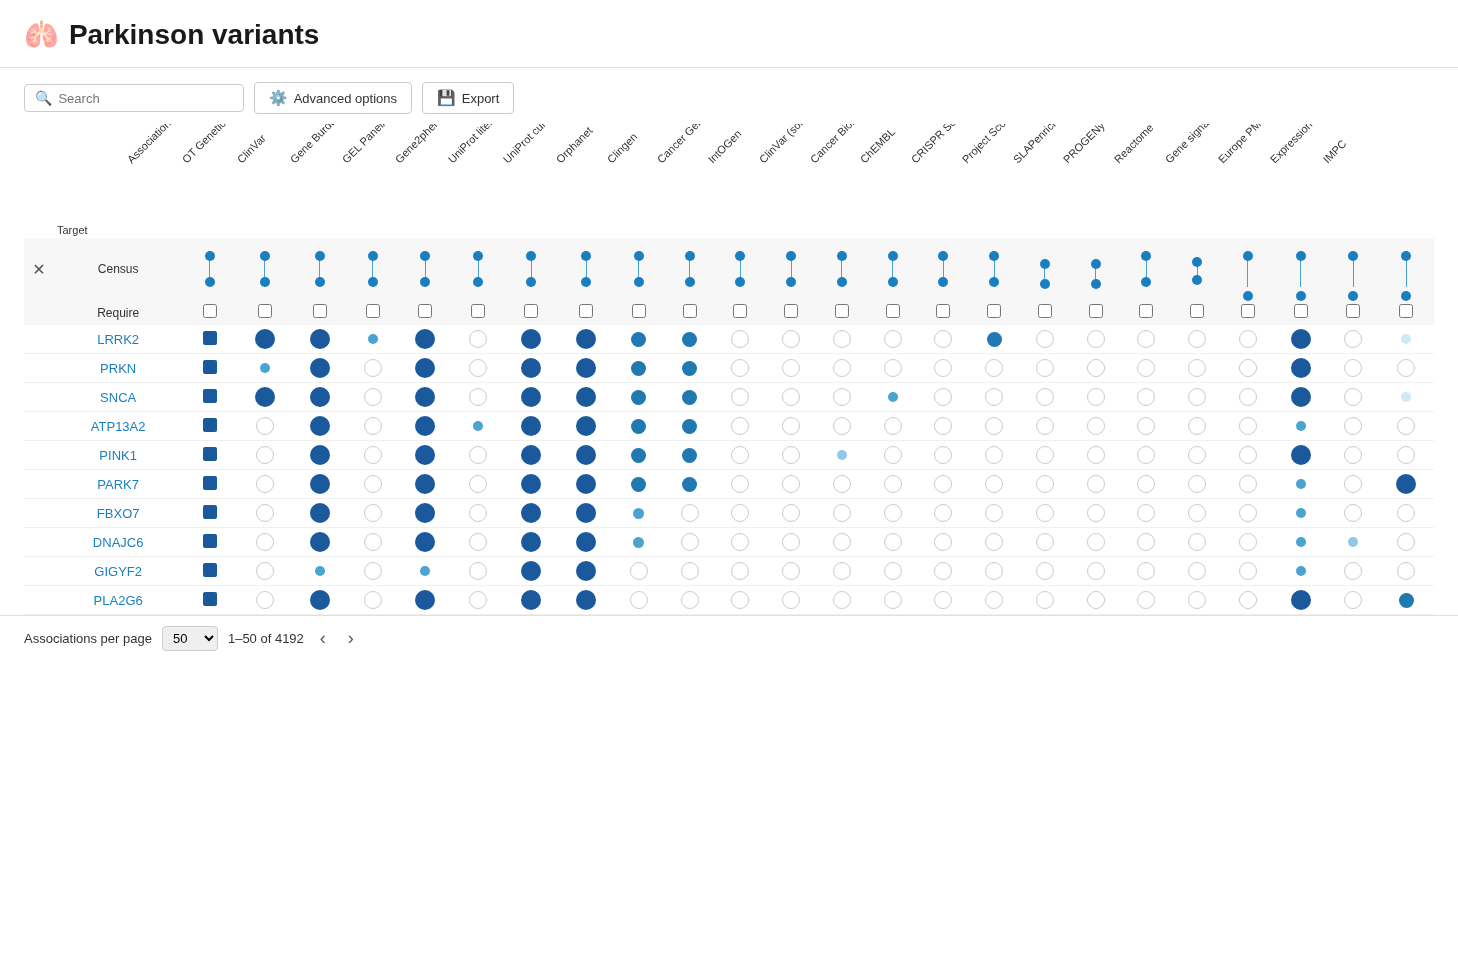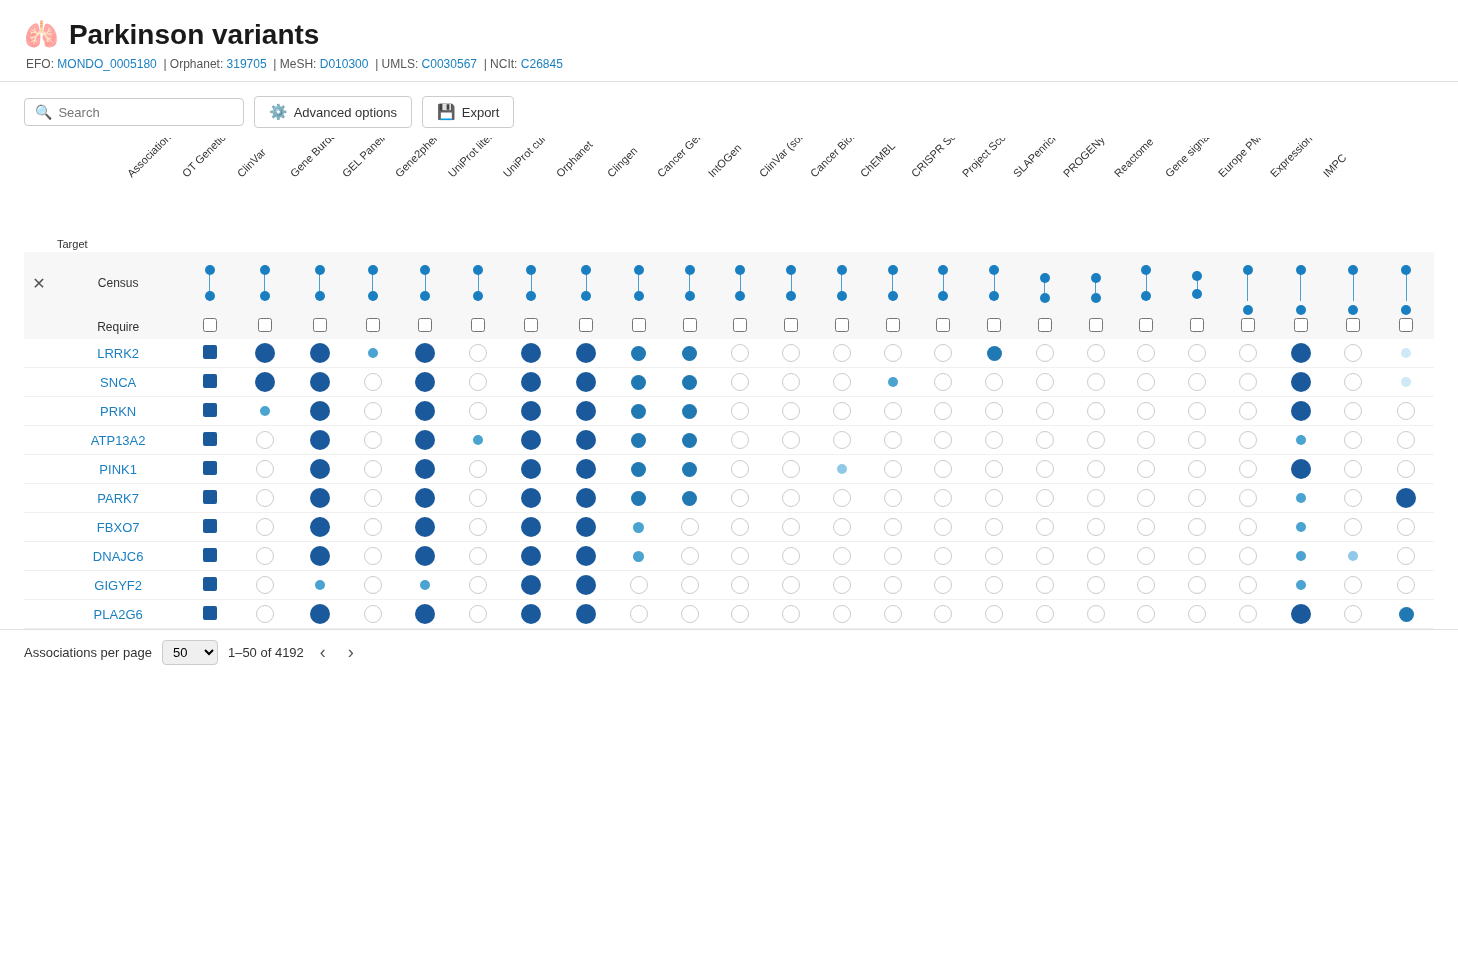--- a/index.html
+++ b/index.html
@@ -63,27 +63,20 @@
     .weight-row-wrapper { background: #f5f5f5; }
   </style>
 </head>
 <body>
 
 <div class="header">
   <div class="title-row">
     <span class="disease-icon">🫁</span>
     <span class="disease-title">Parkinson variants</span>
   </div>
-  <div class="efo-row">
-    EFO:&nbsp;<a href="#">MONDO_0005180</a>
-    &nbsp;|&nbsp;Orphanet:&nbsp;<a href="#">319705</a>
-    &nbsp;|&nbsp;MeSH:&nbsp;<a href="#">D010300</a>
-    &nbsp;|&nbsp;UMLS:&nbsp;<a href="#">C0030567</a>
-    &nbsp;|&nbsp;NCIt:&nbsp;<a href="#">C26845</a>
-  </div>
 
 </div>
 
 <div class="toolbar">
   <div class="search-box">
     <span class="search-icon">🔍</span>
     <input type="text" placeholder="Search" style="">
   </div>
   <button class="btn">
     <span class="btn-icon">⚙️</span>
@@ -471,25 +464,25 @@
             </div>
           </td>
           <td style="text-align: center; padding: 4px 3px;">
             <div style="display: flex; align-items: center; justify-content: center;">
               <span style="width: 10px; height: 10px; border-radius: 50%; background: rgb(208, 233, 247); display: inline-block;"></span>
             </div>
           </td>
         </tr>
         <tr class="data-row">
           <td></td>
-          <td class="target-name">SNCA</td>
+          <td class="target-name">PRKN</td>
           <td style="padding: 4px 6px;"><span style="display: inline-block; width: 14px; height: 14px; border-radius: 2px; background: rgb(26, 90, 156);"></span></td>
           <td style="text-align: center; padding: 4px 3px;">
             <div style="display: flex; align-items: center; justify-content: center;">
-              <span style="width: 20px; height: 20px; border-radius: 50%; background: rgb(26, 90, 156); display: inline-block;"></span>
+              <span style="width: 10px; height: 10px; border-radius: 50%; background: rgb(74, 163, 208); display: inline-block;"></span>
             </div>
           </td>
           <td style="text-align: center; padding: 4px 3px;">
             <div style="display: flex; align-items: center; justify-content: center;">
               <span style="width: 20px; height: 20px; border-radius: 50%; background: rgb(26, 90, 156); display: inline-block;"></span>
             </div>
           </td>
           <td style="text-align: center; padding: 4px 3px;">
             <div style="display: flex; align-items: center; justify-content: center;">
               <span style="width: 18px; height: 18px; border-radius: 50%; border: 1.5px solid rgb(204, 204, 204); display: inline-block;"></span>
@@ -535,191 +528,191 @@
               <span style="width: 18px; height: 18px; border-radius: 50%; border: 1.5px solid rgb(204, 204, 204); display: inline-block;"></span>
             </div>
           </td>
           <td style="text-align: center; padding: 4px 3px;">
             <div style="display: flex; align-items: center; justify-content: center;">
               <span style="width: 18px; height: 18px; border-radius: 50%; border: 1.5px solid rgb(204, 204, 204); display: inline-block;"></span>
             </div>
           </td>
           <td style="text-align: center; padding: 4px 3px;">
             <div style="display: flex; align-items: center; justify-content: center;">
-              <span style="width: 10px; height: 10px; border-radius: 50%; background: rgb(74, 163, 208); display: inline-block;"></span>
-            </div>
-          </td>
-          <td style="text-align: center; padding: 4px 3px;">
-            <div style="display: flex; align-items: center; justify-content: center;">
-              <span style="width: 18px; height: 18px; border-radius: 50%; border: 1.5px solid rgb(204, 204, 204); display: inline-block;"></span>
-            </div>
-          </td>
-          <td style="text-align: center; padding: 4px 3px;">
-            <div style="display: flex; align-items: center; justify-content: center;">
-              <span style="width: 18px; height: 18px; border-radius: 50%; border: 1.5px solid rgb(204, 204, 204); display: inline-block;"></span>
-            </div>
-          </td>
-          <td style="text-align: center; padding: 4px 3px;">
-            <div style="display: flex; align-items: center; justify-content: center;">
-              <span style="width: 18px; height: 18px; border-radius: 50%; border: 1.5px solid rgb(204, 204, 204); display: inline-block;"></span>
-            </div>
-          </td>
-          <td style="text-align: center; padding: 4px 3px;">
-            <div style="display: flex; align-items: center; justify-content: center;">
-              <span style="width: 18px; height: 18px; border-radius: 50%; border: 1.5px solid rgb(204, 204, 204); display: inline-block;"></span>
-            </div>
-          </td>
-          <td style="text-align: center; padding: 4px 3px;">
-            <div style="display: flex; align-items: center; justify-content: center;">
-              <span style="width: 18px; height: 18px; border-radius: 50%; border: 1.5px solid rgb(204, 204, 204); display: inline-block;"></span>
-            </div>
-          </td>
-          <td style="text-align: center; padding: 4px 3px;">
-            <div style="display: flex; align-items: center; justify-content: center;">
-              <span style="width: 18px; height: 18px; border-radius: 50%; border: 1.5px solid rgb(204, 204, 204); display: inline-block;"></span>
-            </div>
-          </td>
-          <td style="text-align: center; padding: 4px 3px;">
-            <div style="display: flex; align-items: center; justify-content: center;">
-              <span style="width: 18px; height: 18px; border-radius: 50%; border: 1.5px solid rgb(204, 204, 204); display: inline-block;"></span>
-            </div>
-          </td>
-          <td style="text-align: center; padding: 4px 3px;">
-            <div style="display: flex; align-items: center; justify-content: center;">
-              <span style="width: 20px; height: 20px; border-radius: 50%; background: rgb(26, 90, 156); display: inline-block;"></span>
-            </div>
-          </td>
-          <td style="text-align: center; padding: 4px 3px;">
-            <div style="display: flex; align-items: center; justify-content: center;">
-              <span style="width: 18px; height: 18px; border-radius: 50%; border: 1.5px solid rgb(204, 204, 204); display: inline-block;"></span>
-            </div>
-          </td>
-          <td style="text-align: center; padding: 4px 3px;">
-            <div style="display: flex; align-items: center; justify-content: center;">
-              <span style="width: 10px; height: 10px; border-radius: 50%; background: rgb(208, 233, 247); display: inline-block;"></span>
+              <span style="width: 18px; height: 18px; border-radius: 50%; border: 1.5px solid rgb(204, 204, 204); display: inline-block;"></span>
+            </div>
+          </td>
+          <td style="text-align: center; padding: 4px 3px;">
+            <div style="display: flex; align-items: center; justify-content: center;">
+              <span style="width: 18px; height: 18px; border-radius: 50%; border: 1.5px solid rgb(204, 204, 204); display: inline-block;"></span>
+            </div>
+          </td>
+          <td style="text-align: center; padding: 4px 3px;">
+            <div style="display: flex; align-items: center; justify-content: center;">
+              <span style="width: 18px; height: 18px; border-radius: 50%; border: 1.5px solid rgb(204, 204, 204); display: inline-block;"></span>
+            </div>
+          </td>
+          <td style="text-align: center; padding: 4px 3px;">
+            <div style="display: flex; align-items: center; justify-content: center;">
+              <span style="width: 18px; height: 18px; border-radius: 50%; border: 1.5px solid rgb(204, 204, 204); display: inline-block;"></span>
+            </div>
+          </td>
+          <td style="text-align: center; padding: 4px 3px;">
+            <div style="display: flex; align-items: center; justify-content: center;">
+              <span style="width: 18px; height: 18px; border-radius: 50%; border: 1.5px solid rgb(204, 204, 204); display: inline-block;"></span>
+            </div>
+          </td>
+          <td style="text-align: center; padding: 4px 3px;">
+            <div style="display: flex; align-items: center; justify-content: center;">
+              <span style="width: 18px; height: 18px; border-radius: 50%; border: 1.5px solid rgb(204, 204, 204); display: inline-block;"></span>
+            </div>
+          </td>
+          <td style="text-align: center; padding: 4px 3px;">
+            <div style="display: flex; align-items: center; justify-content: center;">
+              <span style="width: 18px; height: 18px; border-radius: 50%; border: 1.5px solid rgb(204, 204, 204); display: inline-block;"></span>
+            </div>
+          </td>
+          <td style="text-align: center; padding: 4px 3px;">
+            <div style="display: flex; align-items: center; justify-content: center;">
+              <span style="width: 18px; height: 18px; border-radius: 50%; border: 1.5px solid rgb(204, 204, 204); display: inline-block;"></span>
+            </div>
+          </td>
+          <td style="text-align: center; padding: 4px 3px;">
+            <div style="display: flex; align-items: center; justify-content: center;">
+              <span style="width: 20px; height: 20px; border-radius: 50%; background: rgb(26, 90, 156); display: inline-block;"></span>
+            </div>
+          </td>
+          <td style="text-align: center; padding: 4px 3px;">
+            <div style="display: flex; align-items: center; justify-content: center;">
+              <span style="width: 18px; height: 18px; border-radius: 50%; border: 1.5px solid rgb(204, 204, 204); display: inline-block;"></span>
+            </div>
+          </td>
+          <td style="text-align: center; padding: 4px 3px;">
+            <div style="display: flex; align-items: center; justify-content: center;">
+              <span style="width: 18px; height: 18px; border-radius: 50%; border: 1.5px solid rgb(204, 204, 204); display: inline-block;"></span>
             </div>
           </td>
         </tr>
         <tr class="data-row">
           <td></td>
-          <td class="target-name">PRKN</td>
+          <td class="target-name">SNCA</td>
           <td style="padding: 4px 6px;"><span style="display: inline-block; width: 14px; height: 14px; border-radius: 2px; background: rgb(26, 90, 156);"></span></td>
           <td style="text-align: center; padding: 4px 3px;">
             <div style="display: flex; align-items: center; justify-content: center;">
+              <span style="width: 20px; height: 20px; border-radius: 50%; background: rgb(26, 90, 156); display: inline-block;"></span>
+            </div>
+          </td>
+          <td style="text-align: center; padding: 4px 3px;">
+            <div style="display: flex; align-items: center; justify-content: center;">
+              <span style="width: 20px; height: 20px; border-radius: 50%; background: rgb(26, 90, 156); display: inline-block;"></span>
+            </div>
+          </td>
+          <td style="text-align: center; padding: 4px 3px;">
+            <div style="display: flex; align-items: center; justify-content: center;">
+              <span style="width: 18px; height: 18px; border-radius: 50%; border: 1.5px solid rgb(204, 204, 204); display: inline-block;"></span>
+            </div>
+          </td>
+          <td style="text-align: center; padding: 4px 3px;">
+            <div style="display: flex; align-items: center; justify-content: center;">
+              <span style="width: 20px; height: 20px; border-radius: 50%; background: rgb(26, 90, 156); display: inline-block;"></span>
+            </div>
+          </td>
+          <td style="text-align: center; padding: 4px 3px;">
+            <div style="display: flex; align-items: center; justify-content: center;">
+              <span style="width: 18px; height: 18px; border-radius: 50%; border: 1.5px solid rgb(204, 204, 204); display: inline-block;"></span>
+            </div>
+          </td>
+          <td style="text-align: center; padding: 4px 3px;">
+            <div style="display: flex; align-items: center; justify-content: center;">
+              <span style="width: 20px; height: 20px; border-radius: 50%; background: rgb(26, 90, 156); display: inline-block;"></span>
+            </div>
+          </td>
+          <td style="text-align: center; padding: 4px 3px;">
+            <div style="display: flex; align-items: center; justify-content: center;">
+              <span style="width: 20px; height: 20px; border-radius: 50%; background: rgb(26, 90, 156); display: inline-block;"></span>
+            </div>
+          </td>
+          <td style="text-align: center; padding: 4px 3px;">
+            <div style="display: flex; align-items: center; justify-content: center;">
+              <span style="width: 15px; height: 15px; border-radius: 50%; background: rgb(32, 121, 179); display: inline-block;"></span>
+            </div>
+          </td>
+          <td style="text-align: center; padding: 4px 3px;">
+            <div style="display: flex; align-items: center; justify-content: center;">
+              <span style="width: 15px; height: 15px; border-radius: 50%; background: rgb(32, 121, 179); display: inline-block;"></span>
+            </div>
+          </td>
+          <td style="text-align: center; padding: 4px 3px;">
+            <div style="display: flex; align-items: center; justify-content: center;">
+              <span style="width: 18px; height: 18px; border-radius: 50%; border: 1.5px solid rgb(204, 204, 204); display: inline-block;"></span>
+            </div>
+          </td>
+          <td style="text-align: center; padding: 4px 3px;">
+            <div style="display: flex; align-items: center; justify-content: center;">
+              <span style="width: 18px; height: 18px; border-radius: 50%; border: 1.5px solid rgb(204, 204, 204); display: inline-block;"></span>
+            </div>
+          </td>
+          <td style="text-align: center; padding: 4px 3px;">
+            <div style="display: flex; align-items: center; justify-content: center;">
+              <span style="width: 18px; height: 18px; border-radius: 50%; border: 1.5px solid rgb(204, 204, 204); display: inline-block;"></span>
+            </div>
+          </td>
+          <td style="text-align: center; padding: 4px 3px;">
+            <div style="display: flex; align-items: center; justify-content: center;">
               <span style="width: 10px; height: 10px; border-radius: 50%; background: rgb(74, 163, 208); display: inline-block;"></span>
             </div>
           </td>
           <td style="text-align: center; padding: 4px 3px;">
             <div style="display: flex; align-items: center; justify-content: center;">
-              <span style="width: 20px; height: 20px; border-radius: 50%; background: rgb(26, 90, 156); display: inline-block;"></span>
-            </div>
-          </td>
-          <td style="text-align: center; padding: 4px 3px;">
-            <div style="display: flex; align-items: center; justify-content: center;">
-              <span style="width: 18px; height: 18px; border-radius: 50%; border: 1.5px solid rgb(204, 204, 204); display: inline-block;"></span>
-            </div>
-          </td>
-          <td style="text-align: center; padding: 4px 3px;">
-            <div style="display: flex; align-items: center; justify-content: center;">
-              <span style="width: 20px; height: 20px; border-radius: 50%; background: rgb(26, 90, 156); display: inline-block;"></span>
-            </div>
-          </td>
-          <td style="text-align: center; padding: 4px 3px;">
-            <div style="display: flex; align-items: center; justify-content: center;">
-              <span style="width: 18px; height: 18px; border-radius: 50%; border: 1.5px solid rgb(204, 204, 204); display: inline-block;"></span>
-            </div>
-          </td>
-          <td style="text-align: center; padding: 4px 3px;">
-            <div style="display: flex; align-items: center; justify-content: center;">
-              <span style="width: 20px; height: 20px; border-radius: 50%; background: rgb(26, 90, 156); display: inline-block;"></span>
-            </div>
-          </td>
-          <td style="text-align: center; padding: 4px 3px;">
-            <div style="display: flex; align-items: center; justify-content: center;">
-              <span style="width: 20px; height: 20px; border-radius: 50%; background: rgb(26, 90, 156); display: inline-block;"></span>
-            </div>
-          </td>
-          <td style="text-align: center; padding: 4px 3px;">
-            <div style="display: flex; align-items: center; justify-content: center;">
-              <span style="width: 15px; height: 15px; border-radius: 50%; background: rgb(32, 121, 179); display: inline-block;"></span>
-            </div>
-          </td>
-          <td style="text-align: center; padding: 4px 3px;">
-            <div style="display: flex; align-items: center; justify-content: center;">
-              <span style="width: 15px; height: 15px; border-radius: 50%; background: rgb(32, 121, 179); display: inline-block;"></span>
-            </div>
-          </td>
-          <td style="text-align: center; padding: 4px 3px;">
-            <div style="display: flex; align-items: center; justify-content: center;">
-              <span style="width: 18px; height: 18px; border-radius: 50%; border: 1.5px solid rgb(204, 204, 204); display: inline-block;"></span>
-            </div>
-          </td>
-          <td style="text-align: center; padding: 4px 3px;">
-            <div style="display: flex; align-items: center; justify-content: center;">
-              <span style="width: 18px; height: 18px; border-radius: 50%; border: 1.5px solid rgb(204, 204, 204); display: inline-block;"></span>
-            </div>
-          </td>
-          <td style="text-align: center; padding: 4px 3px;">
-            <div style="display: flex; align-items: center; justify-content: center;">
-              <span style="width: 18px; height: 18px; border-radius: 50%; border: 1.5px solid rgb(204, 204, 204); display: inline-block;"></span>
-            </div>
-          </td>
-          <td style="text-align: center; padding: 4px 3px;">
-            <div style="display: flex; align-items: center; justify-content: center;">
-              <span style="width: 18px; height: 18px; border-radius: 50%; border: 1.5px solid rgb(204, 204, 204); display: inline-block;"></span>
-            </div>
-          </td>
-          <td style="text-align: center; padding: 4px 3px;">
-            <div style="display: flex; align-items: center; justify-content: center;">
-              <span style="width: 18px; height: 18px; border-radius: 50%; border: 1.5px solid rgb(204, 204, 204); display: inline-block;"></span>
-            </div>
-          </td>
-          <td style="text-align: center; padding: 4px 3px;">
-            <div style="display: flex; align-items: center; justify-content: center;">
-              <span style="width: 18px; height: 18px; border-radius: 50%; border: 1.5px solid rgb(204, 204, 204); display: inline-block;"></span>
-            </div>
-          </td>
-          <td style="text-align: center; padding: 4px 3px;">
-            <div style="display: flex; align-items: center; justify-content: center;">
-              <span style="width: 18px; height: 18px; border-radius: 50%; border: 1.5px solid rgb(204, 204, 204); display: inline-block;"></span>
-            </div>
-          </td>
-          <td style="text-align: center; padding: 4px 3px;">
-            <div style="display: flex; align-items: center; justify-content: center;">
-              <span style="width: 18px; height: 18px; border-radius: 50%; border: 1.5px solid rgb(204, 204, 204); display: inline-block;"></span>
-            </div>
-          </td>
-          <td style="text-align: center; padding: 4px 3px;">
-            <div style="display: flex; align-items: center; justify-content: center;">
-              <span style="width: 18px; height: 18px; border-radius: 50%; border: 1.5px solid rgb(204, 204, 204); display: inline-block;"></span>
-            </div>
-          </td>
-          <td style="text-align: center; padding: 4px 3px;">
-            <div style="display: flex; align-items: center; justify-content: center;">
-              <span style="width: 18px; height: 18px; border-radius: 50%; border: 1.5px solid rgb(204, 204, 204); display: inline-block;"></span>
-            </div>
-          </td>
-          <td style="text-align: center; padding: 4px 3px;">
-            <div style="display: flex; align-items: center; justify-content: center;">
-              <span style="width: 18px; height: 18px; border-radius: 50%; border: 1.5px solid rgb(204, 204, 204); display: inline-block;"></span>
-            </div>
-          </td>
-          <td style="text-align: center; padding: 4px 3px;">
-            <div style="display: flex; align-items: center; justify-content: center;">
-              <span style="width: 20px; height: 20px; border-radius: 50%; background: rgb(26, 90, 156); display: inline-block;"></span>
-            </div>
-          </td>
-          <td style="text-align: center; padding: 4px 3px;">
-            <div style="display: flex; align-items: center; justify-content: center;">
-              <span style="width: 18px; height: 18px; border-radius: 50%; border: 1.5px solid rgb(204, 204, 204); display: inline-block;"></span>
-            </div>
-          </td>
-          <td style="text-align: center; padding: 4px 3px;">
-            <div style="display: flex; align-items: center; justify-content: center;">
-              <span style="width: 18px; height: 18px; border-radius: 50%; border: 1.5px solid rgb(204, 204, 204); display: inline-block;"></span>
+              <span style="width: 18px; height: 18px; border-radius: 50%; border: 1.5px solid rgb(204, 204, 204); display: inline-block;"></span>
+            </div>
+          </td>
+          <td style="text-align: center; padding: 4px 3px;">
+            <div style="display: flex; align-items: center; justify-content: center;">
+              <span style="width: 18px; height: 18px; border-radius: 50%; border: 1.5px solid rgb(204, 204, 204); display: inline-block;"></span>
+            </div>
+          </td>
+          <td style="text-align: center; padding: 4px 3px;">
+            <div style="display: flex; align-items: center; justify-content: center;">
+              <span style="width: 18px; height: 18px; border-radius: 50%; border: 1.5px solid rgb(204, 204, 204); display: inline-block;"></span>
+            </div>
+          </td>
+          <td style="text-align: center; padding: 4px 3px;">
+            <div style="display: flex; align-items: center; justify-content: center;">
+              <span style="width: 18px; height: 18px; border-radius: 50%; border: 1.5px solid rgb(204, 204, 204); display: inline-block;"></span>
+            </div>
+          </td>
+          <td style="text-align: center; padding: 4px 3px;">
+            <div style="display: flex; align-items: center; justify-content: center;">
+              <span style="width: 18px; height: 18px; border-radius: 50%; border: 1.5px solid rgb(204, 204, 204); display: inline-block;"></span>
+            </div>
+          </td>
+          <td style="text-align: center; padding: 4px 3px;">
+            <div style="display: flex; align-items: center; justify-content: center;">
+              <span style="width: 18px; height: 18px; border-radius: 50%; border: 1.5px solid rgb(204, 204, 204); display: inline-block;"></span>
+            </div>
+          </td>
+          <td style="text-align: center; padding: 4px 3px;">
+            <div style="display: flex; align-items: center; justify-content: center;">
+              <span style="width: 18px; height: 18px; border-radius: 50%; border: 1.5px solid rgb(204, 204, 204); display: inline-block;"></span>
+            </div>
+          </td>
+          <td style="text-align: center; padding: 4px 3px;">
+            <div style="display: flex; align-items: center; justify-content: center;">
+              <span style="width: 20px; height: 20px; border-radius: 50%; background: rgb(26, 90, 156); display: inline-block;"></span>
+            </div>
+          </td>
+          <td style="text-align: center; padding: 4px 3px;">
+            <div style="display: flex; align-items: center; justify-content: center;">
+              <span style="width: 18px; height: 18px; border-radius: 50%; border: 1.5px solid rgb(204, 204, 204); display: inline-block;"></span>
+            </div>
+          </td>
+          <td style="text-align: center; padding: 4px 3px;">
+            <div style="display: flex; align-items: center; justify-content: center;">
+              <span style="width: 10px; height: 10px; border-radius: 50%; background: rgb(208, 233, 247); display: inline-block;"></span>
             </div>
           </td>
         </tr>
         <tr class="data-row">
           <td></td>
           <td class="target-name">ATP13A2</td>
           <td style="padding: 4px 6px;"><span style="display: inline-block; width: 14px; height: 14px; border-radius: 2px; background: rgb(26, 90, 156);"></span></td>
           <td style="text-align: center; padding: 4px 3px;">
             <div style="display: flex; align-items: center; justify-content: center;">
               <span style="width: 18px; height: 18px; border-radius: 50%; border: 1.5px solid rgb(204, 204, 204); display: inline-block;"></span>

